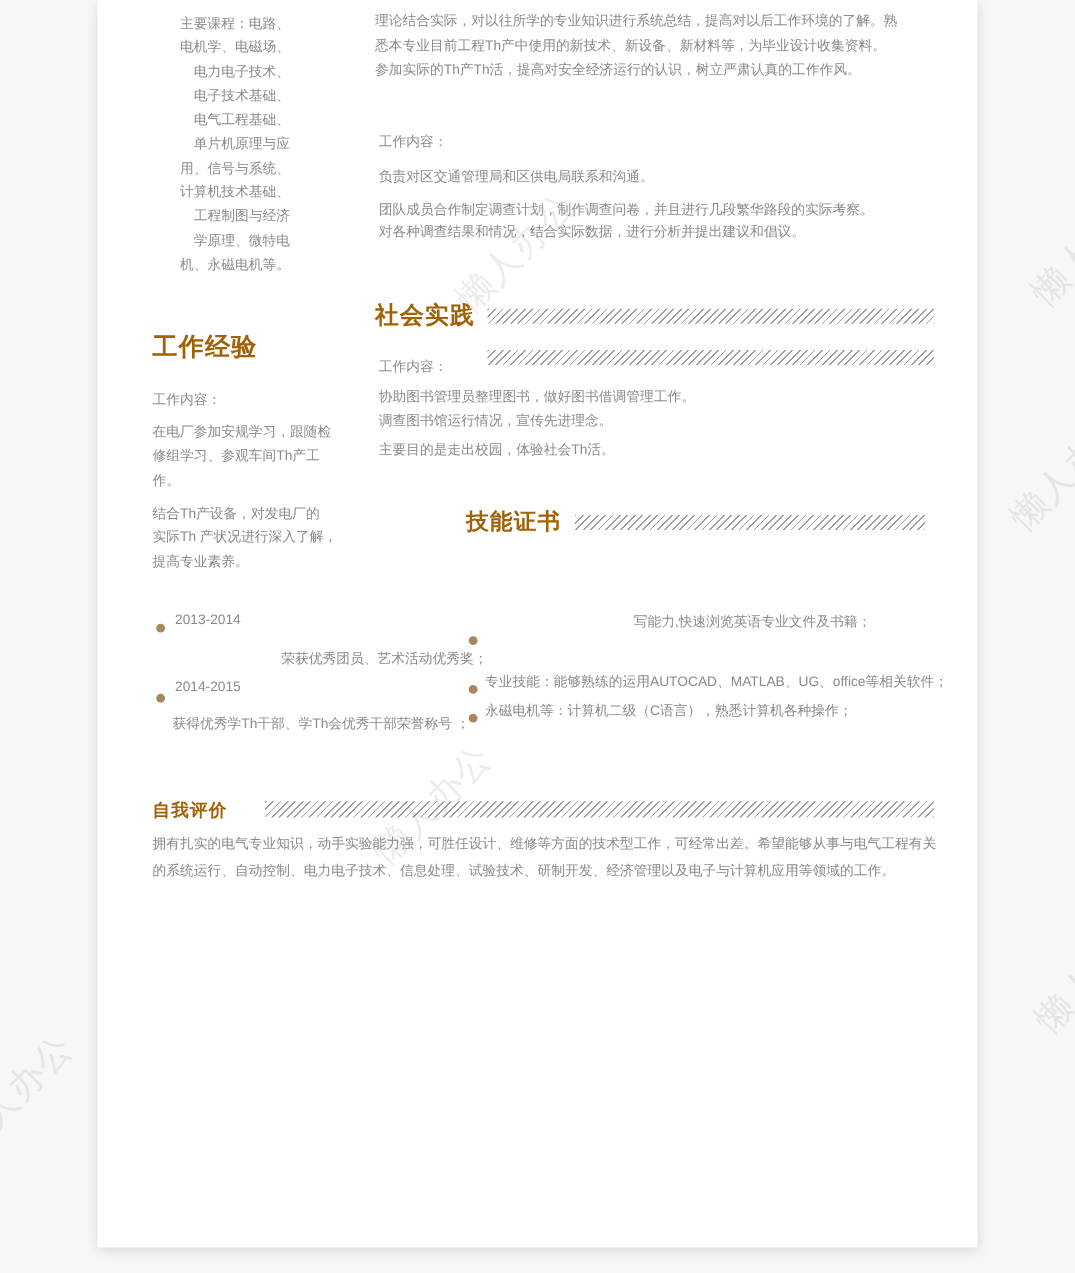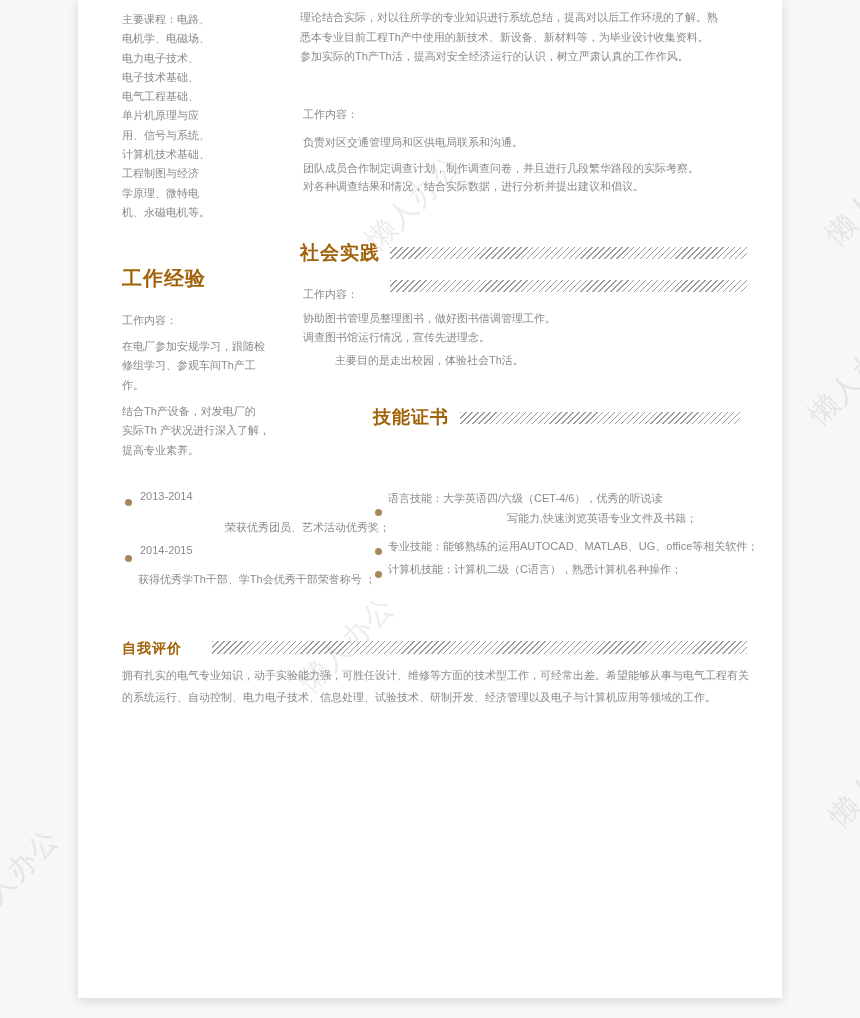--- a/index.html
+++ b/index.html
@@ -17,21 +17,21 @@
       color:rgba(110,110,110,0.13);transform:rotate(-45deg);white-space:nowrap;z-index:5;pointer-events:none;}
   .z2{z-index:2;}
 </style>
 </head>
 <body>
 
 <div class="stage">
 
   <div class="page"></div>
 
-  <div class="abs body-text ml z2" style="left:122px;top:10px;width:110px;line-height:19.3px;">主要课程：电路、
+  <div class="abs body-text ml z2" style="left:122px;top:10px;width:110px;line-height:19.3px;text-align:right;">主要课程：电路、
 电机学、电磁场、
 电力电子技术、
 电子技术基础、
 电气工程基础、
 单片机原理与应
 用、信号与系统、
 计算机技术基础、
 工程制图与经济
 学原理、微特电
 机、永磁电机等。</div>
@@ -69,36 +69,35 @@
 
   <div class="abs sec-title z2" style="left:300px;top:240px;font-size:19px;line-height:26px;">社会实践</div>
   <div class="abs hatch z2" style="left:390px;top:247px;width:357px;height:12px;"></div>
   <div class="abs hatch z2" style="left:390px;top:280px;width:357px;height:12px;"></div>
 
   <div class="abs body-text z2" style="left:303px;top:286px;line-height:16px;">工作内容：</div>
 
   <div class="abs body-text ml z2" style="left:303px;top:309px;width:470px;line-height:19px;">协助图书管理员整理图书，做好图书借调管理工作。
 调查图书馆运行情况，宣传先进理念。</div>
 
-  <div class="abs body-text z2" style="left:303px;top:352px;line-height:16px;white-space:nowrap;margin-left:32px;">主要目的是走出校园，体验社会Th活。</div>
+  <div class="abs body-text z2" style="left:303px;top:352px;line-height:16px;white-space:nowrap;">主要目的是走出校园，体验社会Th活。</div>
 
   <div class="abs sec-title z2" style="left:373px;top:404px;font-size:18px;line-height:26px;">技能证书</div>
   <div class="abs hatch z2" style="left:460px;top:412px;width:280px;height:12px;"></div>
 
   <div class="abs dot z2" style="left:375px;top:509px;"></div>
   <div class="abs body-text z2" style="left:388px;top:489px;width:380px;line-height:19.5px;">
-    <div>语言技能：大学英语四/六级（CET-4/6），优秀的听说读</div>
     <div style="padding-left:119px;">写能力,快速浏览英语专业文件及书籍；</div>
   </div>
 
   <div class="abs dot z2" style="left:375px;top:548px;"></div>
   <div class="abs body-text z2" style="left:388px;top:538px;line-height:16px;white-space:nowrap;">专业技能：能够熟练的运用AUTOCAD、MATLAB、UG、office等相关软件；</div>
 
   <div class="abs dot z2" style="left:375px;top:571px;"></div>
-  <div class="abs body-text z2" style="left:388px;top:561px;line-height:16px;white-space:nowrap;">计算机技能：计算机二级（C语言），熟悉计算机各种操作；</div>
+  <div class="abs body-text z2" style="left:388px;top:561px;line-height:16px;white-space:nowrap;">永磁电机等：计算机二级（C语言），熟悉计算机各种操作；</div>
 
   <div class="abs sec-title z2" style="left:122px;top:635px;font-size:14px;line-height:26px;">自我评价</div>
   <div class="abs hatch z2" style="left:212px;top:641px;width:535px;height:13px;"></div>
 
   <div class="abs body-text ml z2" style="left:122px;top:664px;width:640px;line-height:22px;">拥有扎实的电气专业知识，动手实验能力强，可胜任设计、维修等方面的技术型工作，可经常出差。希望能够从事与电气工程有关
 的系统运行、自动控制、电力电子技术、信息处理、试验技术、研制开发、经济管理以及电子与计算机应用等领域的工作。</div>
 
   <div class="wm" style="left:352px;top:183px;">懒人办公</div>
   <div class="wm" style="left:812px;top:178px;">懒人办公</div>
   <div class="wm" style="left:795px;top:358px;">懒人办公</div>

